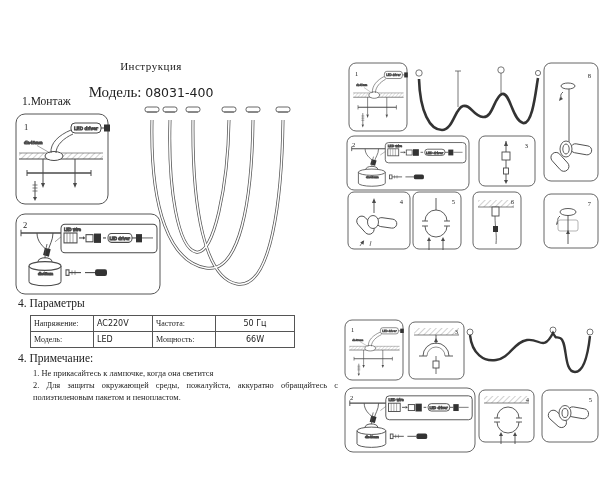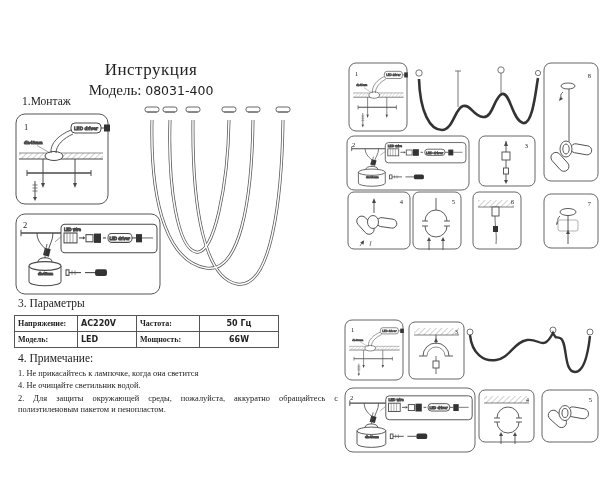--- a/index.html
+++ b/index.html
@@ -1,33 +1,33 @@
 <!DOCTYPE html>
 <html><head>
 <meta charset="utf-8">
 <style>
   html,body{margin:0;padding:0;}
   body{background:#fff;}
   .page{position:relative;width:600px;height:500px;background:#ffffff;overflow:hidden;
         font-family:"Liberation Serif", serif;color:#222;}
   .art{position:absolute;left:0;top:0;}
   .title-block{position:absolute;left:66px;top:60px;width:170px;text-align:center;}
-  .title-main{font-size:17px;letter-spacing:.5px;}
-  .title-model{font-size:15px;margin-top:2px;}
+  .title-main{font-size:11px;letter-spacing:.5px;}
+  .title-model{font-size:15px;margin-top:12px;}
   .title-model .num{font-family:"DejaVu Sans", sans-serif;font-size:12.5px;}
   .h-sec{position:absolute;font-size:11.5px;}
   #h-montage{left:22px;top:95px;}
   #h-params{left:18px;top:297px;}
   #h-notes{left:18px;top:352px;}
-  table.params{position:absolute;left:14px;top:315px;border-collapse:collapse;font-weight:bold;}
+  table.params{position:absolute;left:30px;top:315px;border-collapse:collapse;}
   table.params td{border:1px solid #555;font-size:8px;padding:1px 3px;height:13px;vertical-align:middle;}
   td.val{font-family:"DejaVu Sans", sans-serif;font-size:7.5px;}
   td.c0{width:56px;} td.c1{width:52px;} td.c2{width:56px;} td.c3{width:72px;text-align:center;}
   .notes{position:absolute;left:18px;top:368px;width:320px;font-size:8.4px;line-height:1.35;}
-  .notes p{margin:0 0 1px 0;text-align:justify;}
+  .notes p{margin:0 0 1px 15px;text-align:justify;}
   text{font-family:"DejaVu Sans", sans-serif;fill:#333;}
   .stepnum{font-family:"Liberation Serif", serif;fill:#222;}
 </style>
 </head>
 <body>
 
 <div class="page">
 
   <svg class="art" width="600" height="500" viewBox="0 0 600 500">
     <defs>
@@ -319,21 +319,21 @@
 
   <div class="title-block">
     <div class="title-main">Инструкция</div>
     <div class="title-model">
       <span>Модель:</span>
       <span class="num">08031-400</span>
     </div>
   </div>
 
   <div class="h-sec" id="h-montage">1.Монтаж</div>
-  <div class="h-sec" id="h-params">3. Параметры</div>
+  <div class="h-sec" id="h-params">4. Параметры</div>
 
   <table class="params">
     <tbody>
       <tr>
         <td class="c0">Напряжение:</td>
         <td class="c1 val">AC220V</td>
         <td class="c2">Частота:</td>
         <td class="c3 val">50 Гц</td>
       </tr>
       <tr>
@@ -342,17 +342,16 @@
         <td class="c2">Мощность:</td>
         <td class="c3 val">66W</td>
       </tr>
     </tbody>
   </table>
 
   <div class="h-sec" id="h-notes">4. Примечание:</div>
 
   <div class="notes">
     <p>1. Не прикасайтесь к лампочке, когда она светится</p>
-    <p>4. Не очищайте светильник водой.</p>
     <p>2. Для защиты окружающей среды, пожалуйста, аккуратно обращайтесь с полиэтиленовым пакетом и пенопластом.</p>
   </div>
 
 </div>
 
 </body></html>

